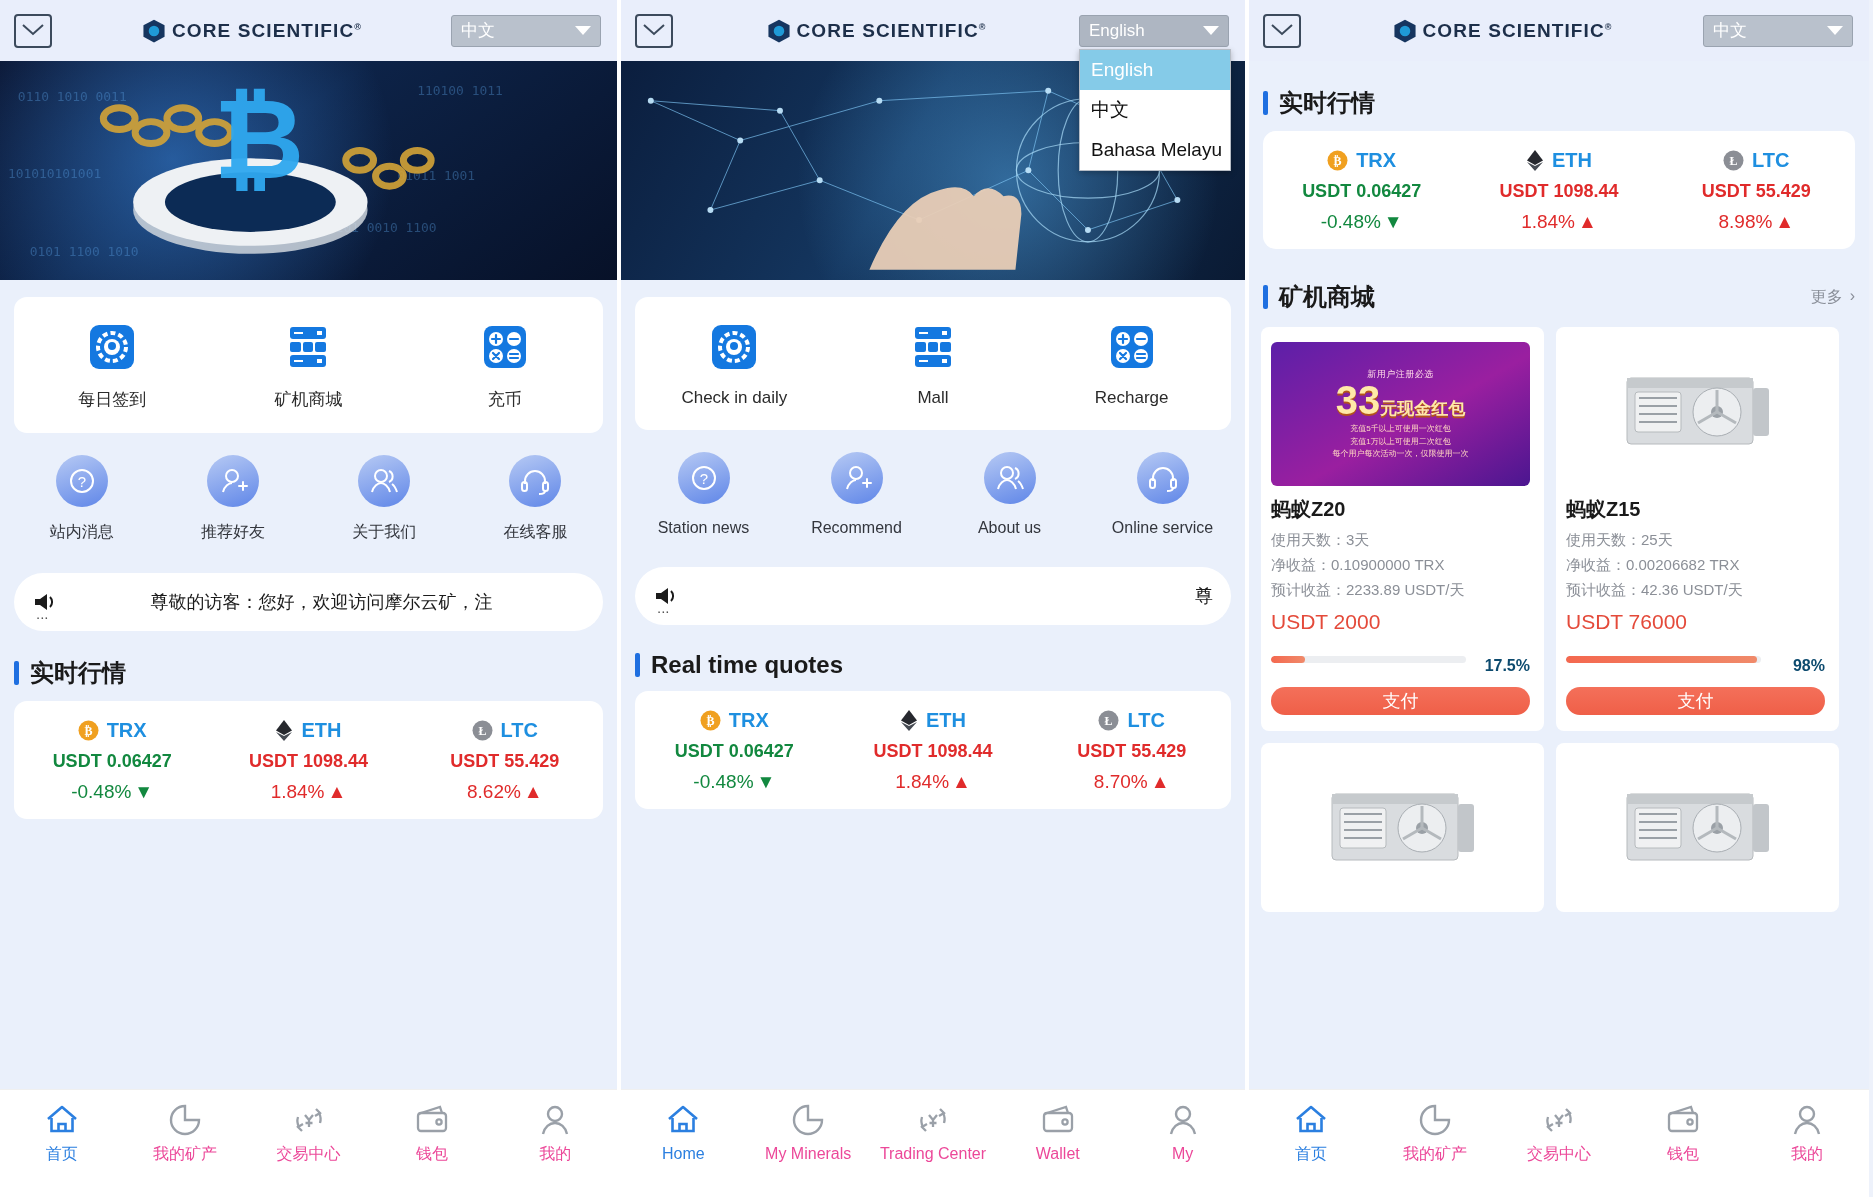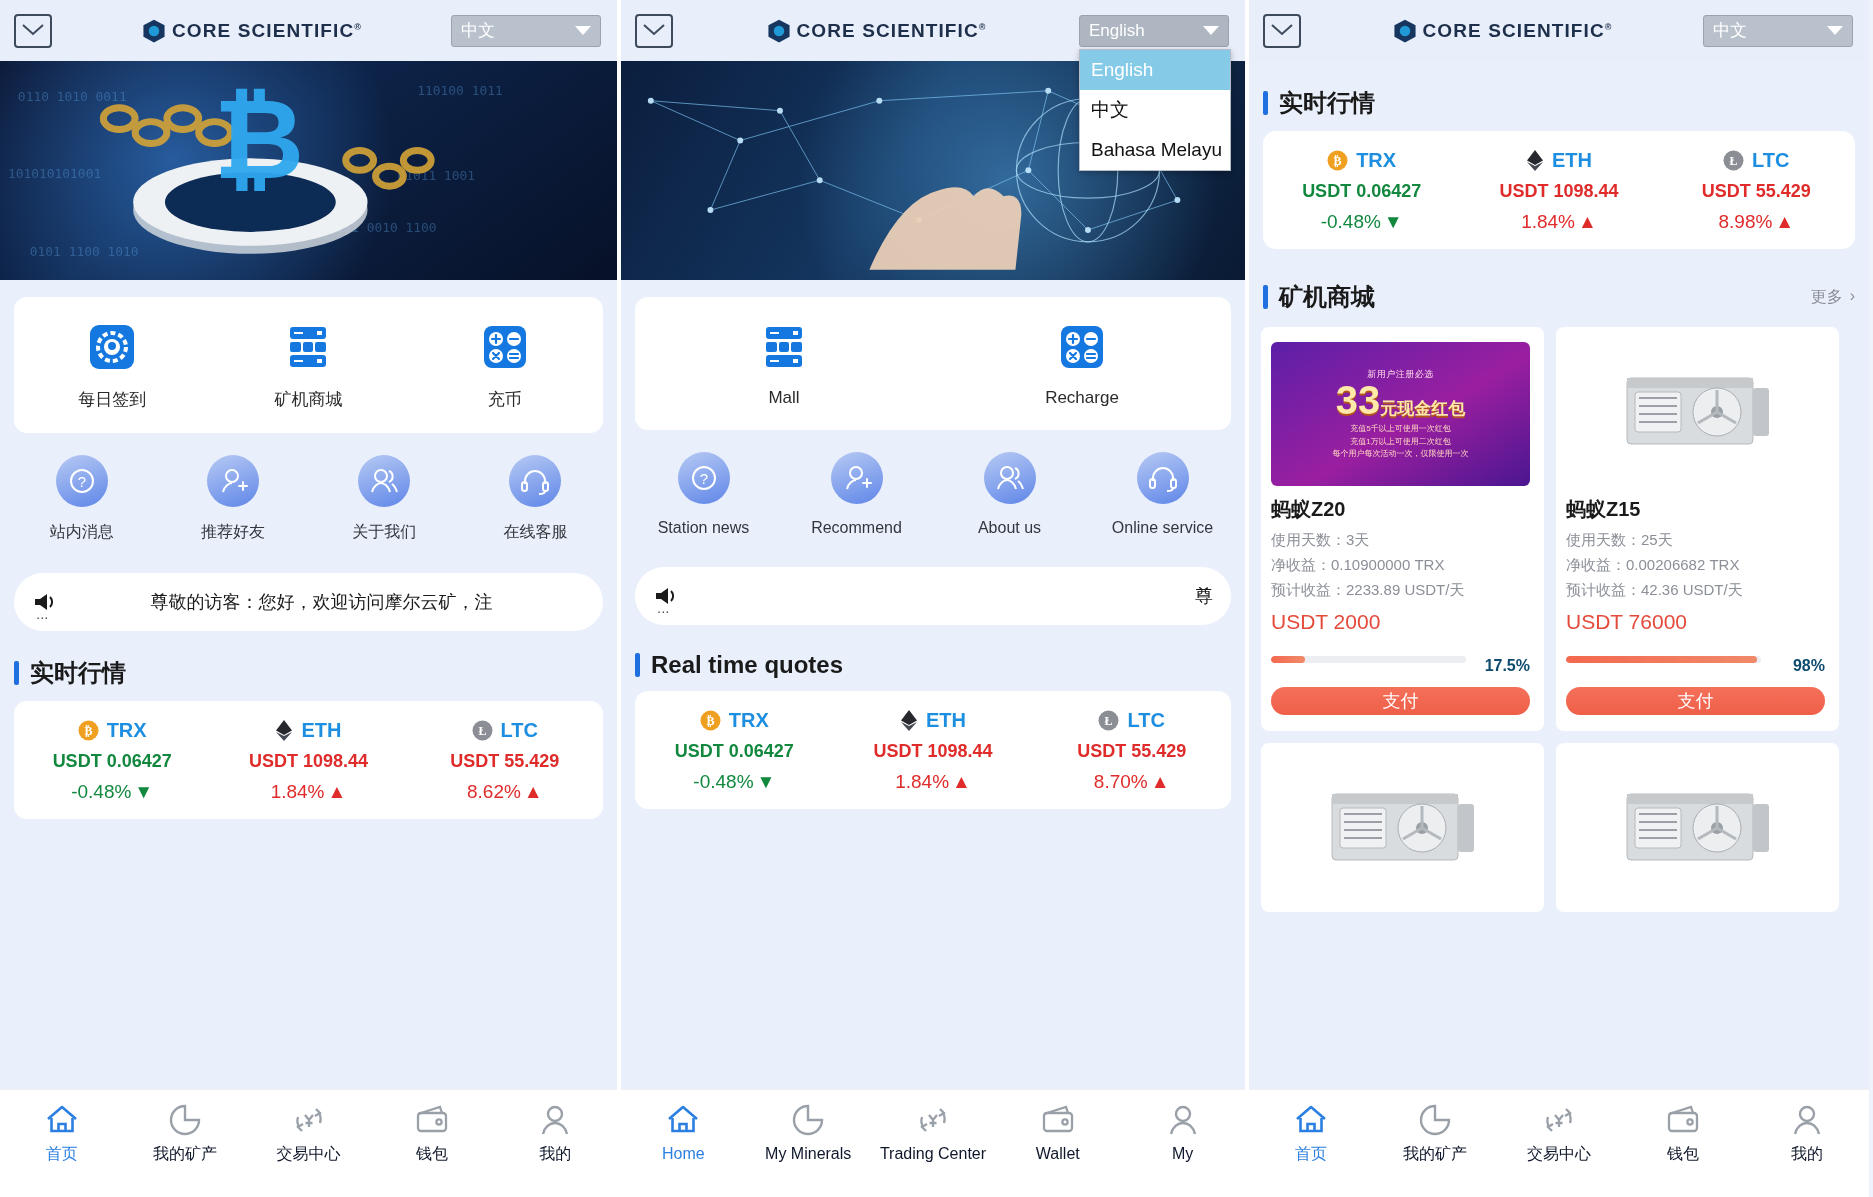--- a/index.html
+++ b/index.html
@@ -136,21 +136,21 @@
   }
 
   
   .tabbar {
     position: absolute; bottom: 0; left: 0; right: 0; height: 108px;
     background: #ffffff; display: flex; align-items: flex-start; padding-top: 12px;
     border-top: 1px solid #f0f0f0;
   }
   .tab { flex: 1; display: flex; flex-direction: column; align-items: center; gap: 7px; }
   .tab-ico { width: 36px; height: 36px; }
-  .tab-lab { font-size: 16px; color: #0f172a; text-align: center; line-height: 1.15; }
+  .tab-lab { font-size: 16px; color: #ec4899; text-align: center; line-height: 1.15; }
   .tab.active .tab-lab { color: #2b7fe0; }
 
   .scroll-body { position: absolute; top: 61px; left: 0; right: 0; bottom: 0; overflow: hidden; }
   .p3-body { padding-top: 8px; }
 </style>
 </head>
 <body>
 
 <div class="screens">
 
@@ -444,20 +444,29 @@
           <ellipse cx="470" cy="110" rx="72" ry="28" fill="none" stroke="#a9dbf8" stroke-width="1.2" opacity=".7"></ellipse>
           <ellipse cx="470" cy="110" rx="30" ry="72" fill="none" stroke="#a9dbf8" stroke-width="1.2" opacity=".7"></ellipse>
           <path d="M250 210 q30 -70 70 -80 q25 -8 35 6 q14 -16 30 0 q18 -4 18 18 l-6 56 z" fill="#e9cdb6" opacity=".95"></path>
         </svg>
       </div>
 
       <div class="card">
         <div class="quick-grid">
           <div class="quick-cell">
             <svg class="quick-ico" viewBox="0 0 48 48">
+              <rect x="2" y="2" width="44" height="44" rx="9" fill="#1478e0"></rect>
+              <circle cx="24" cy="24" r="14" fill="none" stroke="#ffffff" stroke-width="4" stroke-dasharray="5 3"></circle>
+              <circle cx="24" cy="24" r="8" fill="#ffffff"></circle>
+                <circle cx="24" cy="23" r="4" fill="#1478e0"></circle>
+            </svg>
+            <div class="quick-lab">Check in daily</div>
+          </div>
+          <div class="quick-cell">
+            <svg class="quick-ico" viewBox="0 0 48 48">
               <rect x="6" y="4" width="36" height="12" rx="3" fill="#1478e0"></rect>
               <rect x="6" y="19" width="11" height="10" rx="2" fill="#1478e0"></rect>
                 <rect x="19" y="19" width="10" height="10" rx="2" fill="#1478e0"></rect>
                 <rect x="31" y="19" width="11" height="10" rx="2" fill="#1478e0"></rect>
               <rect x="6" y="32" width="36" height="12" rx="3" fill="#1478e0"></rect>
               <rect x="10" y="9" width="9" height="2" fill="#fff"></rect>
                 <rect x="10" y="37" width="9" height="2" fill="#fff"></rect>
               <rect x="33" y="8" width="5" height="4" fill="#fff"></rect>
                 <rect x="33" y="36" width="5" height="4" fill="#fff"></rect>
             </svg>

